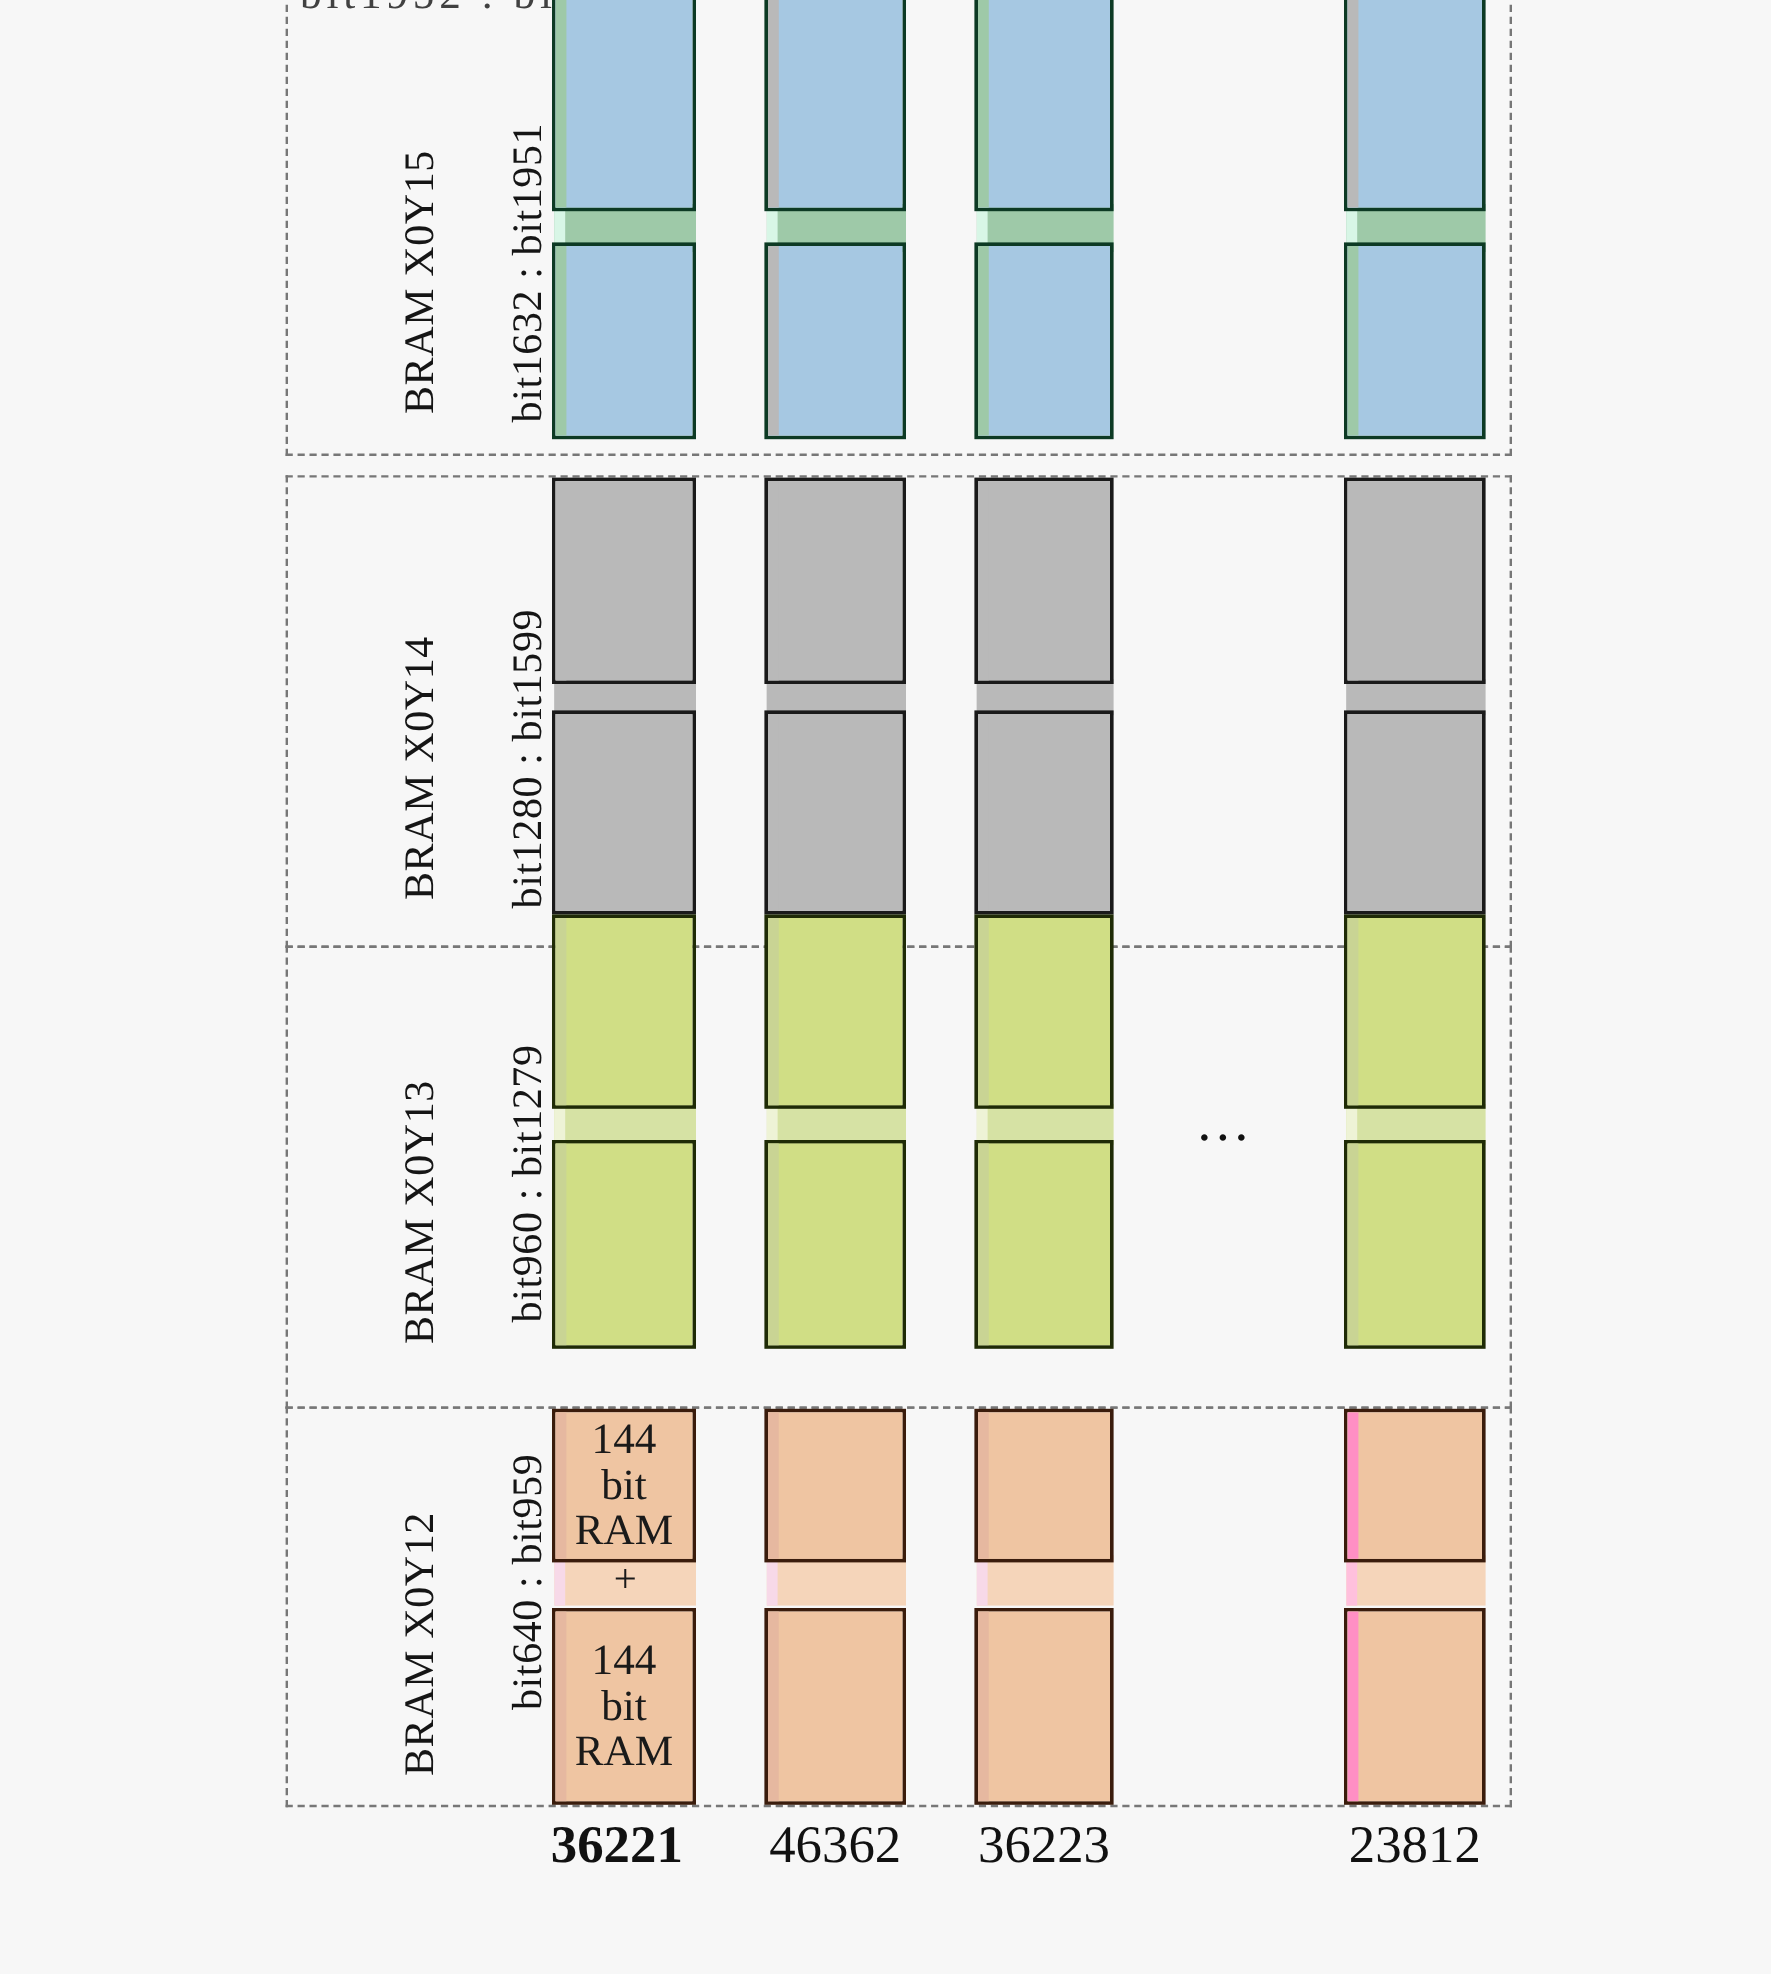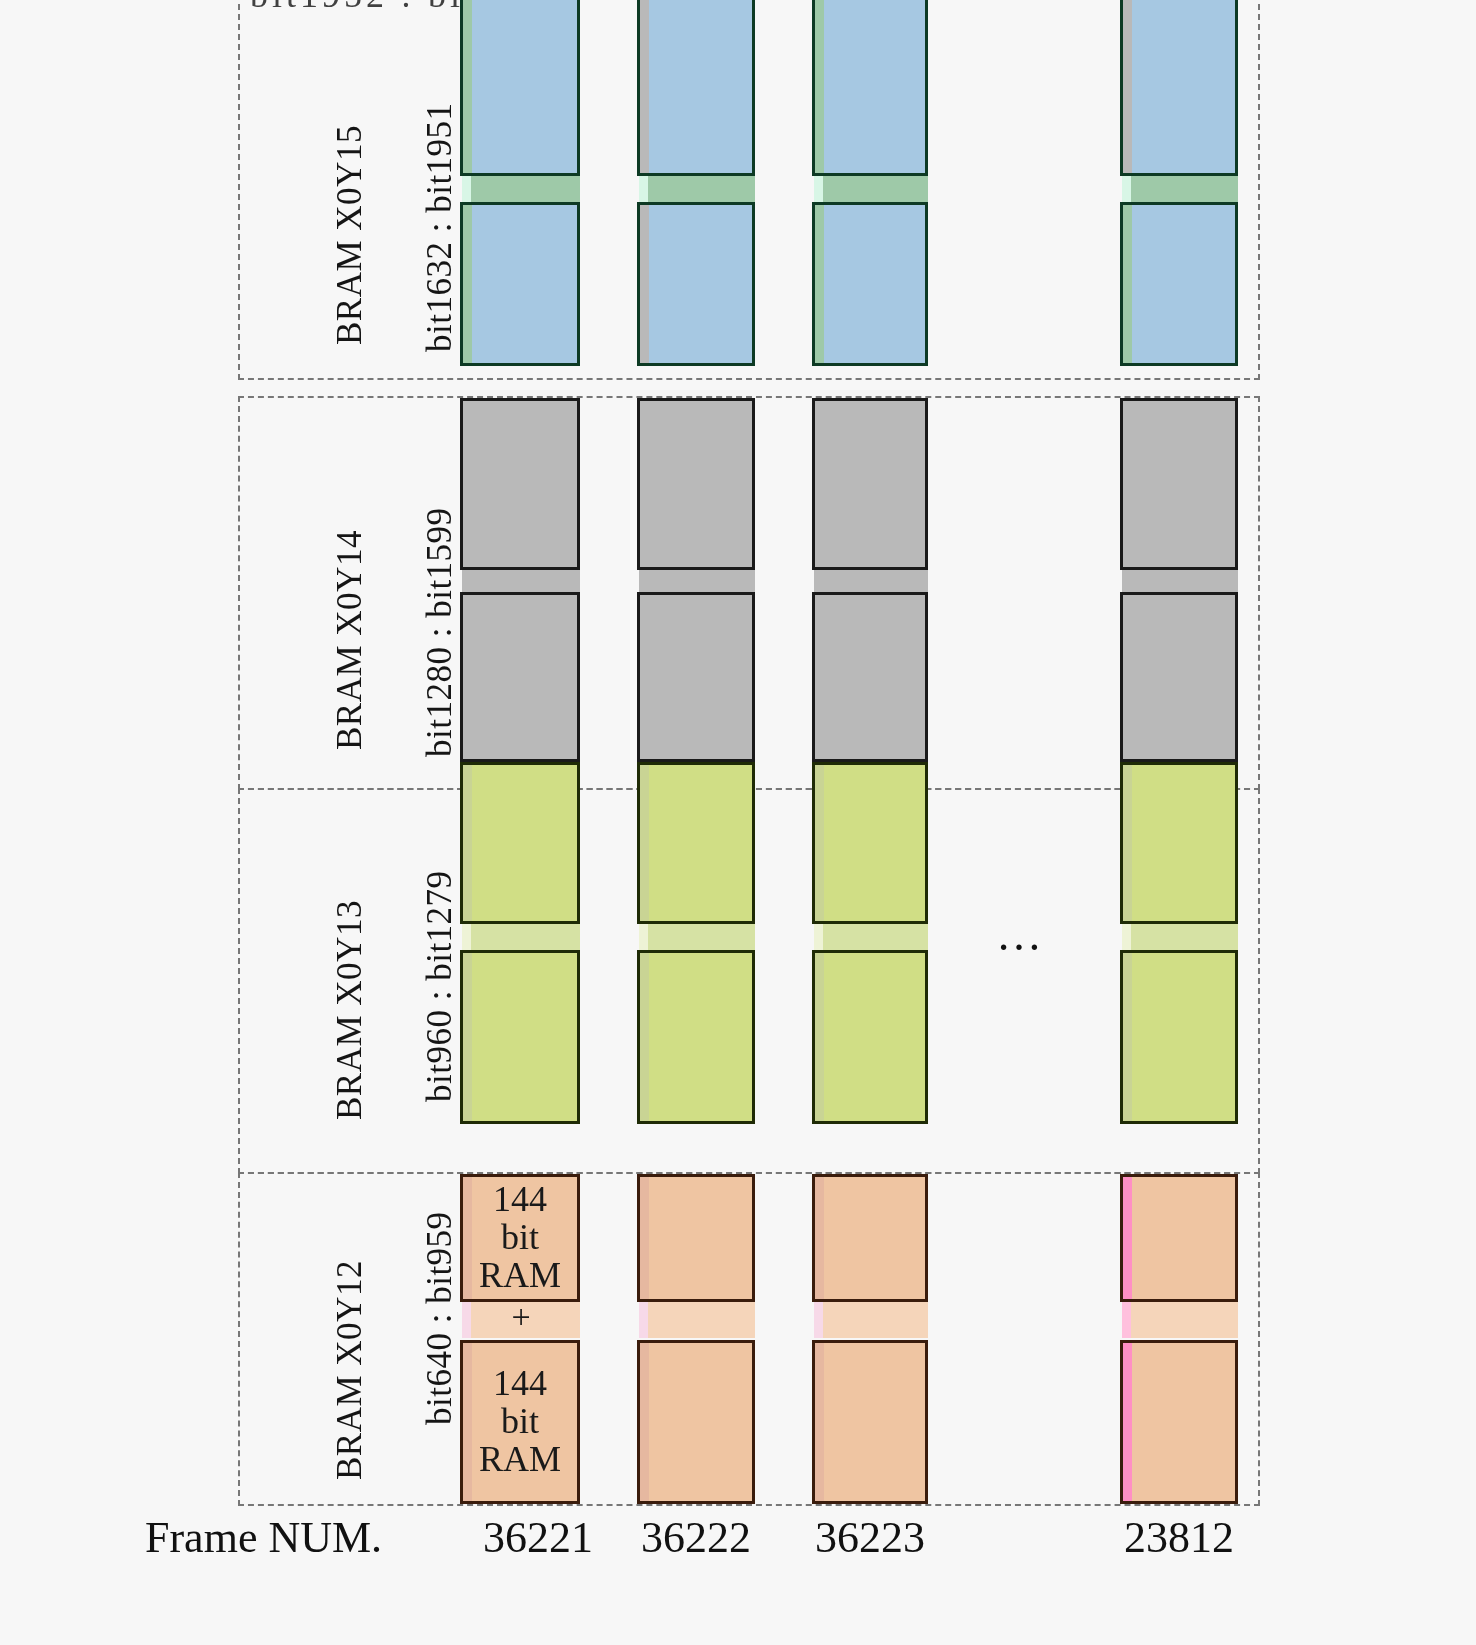--- a/index.html
+++ b/index.html
@@ -317,19 +317,18 @@
   </div>
   <div class="blk c-orange pinked" style="left:1120px;top:1174px;width:118px;height:128px;">
     <div class="fill"></div>
     <div class="accent"></div>
   </div>
   <div class="blk c-orange pinked" style="left:1120px;top:1340px;width:118px;height:164px;">
     <div class="fill"></div>
     <div class="accent"></div>
   </div>
 
-  <div class="frame-title" style="left:145px;top:1512px;">Frame NUM.</div>
-  <div class="frame-num" style="left:468px;top:1512px;width:140px;">36221</div>
-  <div class="frame-num" style="left:626px;top:1512px;width:140px;">36222</div>
+  <div class="frame-num" style="left:444px;top:1512px;width:140px;font-weight:bold;">36221</div>
+  <div class="frame-num" style="left:626px;top:1512px;width:140px;">46362</div>
   <div class="frame-num" style="left:800px;top:1512px;width:140px;">36223</div>
   <div class="frame-num" style="left:1109px;top:1512px;width:140px;">23812</div>
 
 </div>
 
 </body></html>

